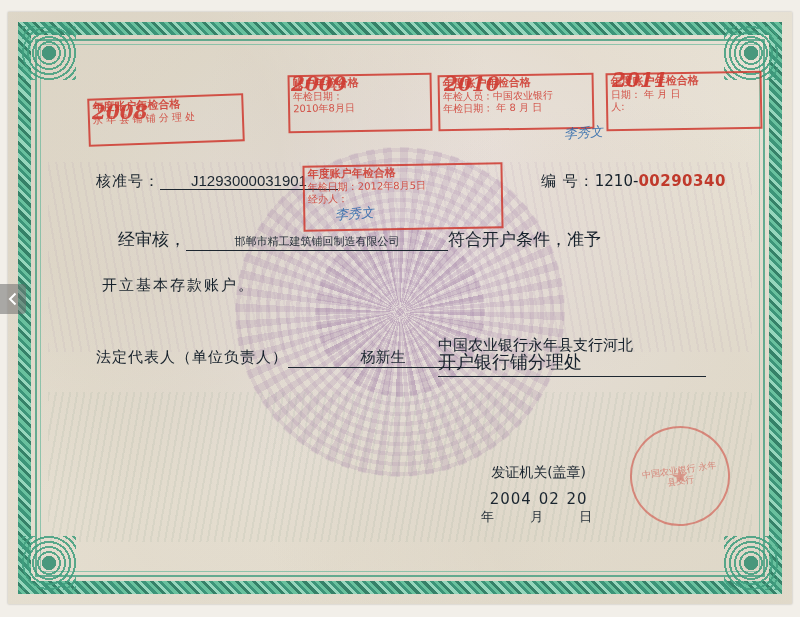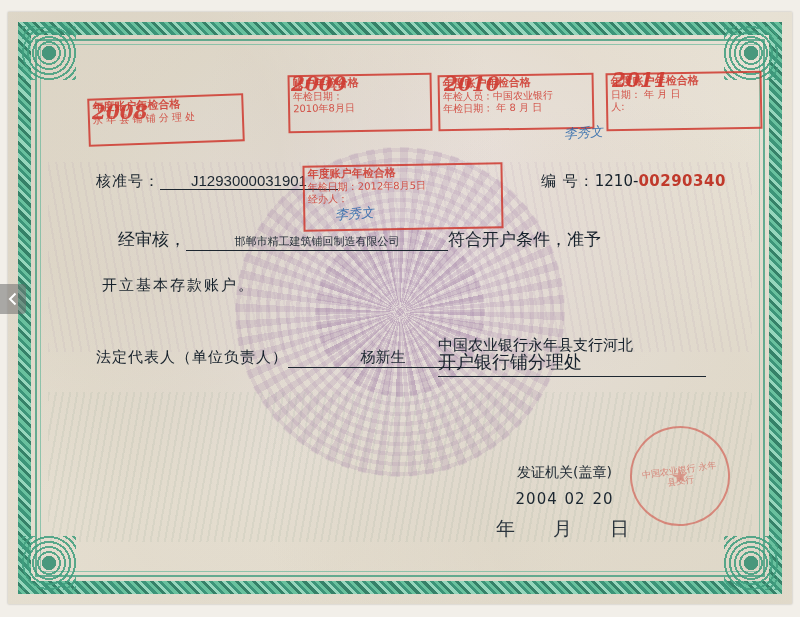--- a/index.html
+++ b/index.html
@@ -184,36 +184,36 @@
     left: 430px; top: 338px;
     font-size: 18px;
   }
 
   #row-acct { left: 88px; top: 414px; }
   #row-acct .line { width: 330px; }
 
   
   #issuer {
     position: absolute;
-    left: 476px;
+    left: 461px;
     top: 452px;
     text-align: center;
     font-family: "DejaVu Sans", sans-serif;
     color: #1b2630;
     font-size: 14px;
   }
   #issue-date {
     margin-top: 8px;
     font-size: 15px;
     letter-spacing: 2px;
   }
   #issue-date .d { letter-spacing: 1px; }
   #issue-date-units {
-    margin-top: 8px;
-    font-size: 19px;
+    margin-top: 0;
+    font-size: 13px;
     letter-spacing: 16px;
     padding-left: 12px;
     color: #2a343d;
   }
 
   
   .stamp-rect {
     position: absolute;
     border: 2px solid #cf3a30;
     color: #cf3a30;

